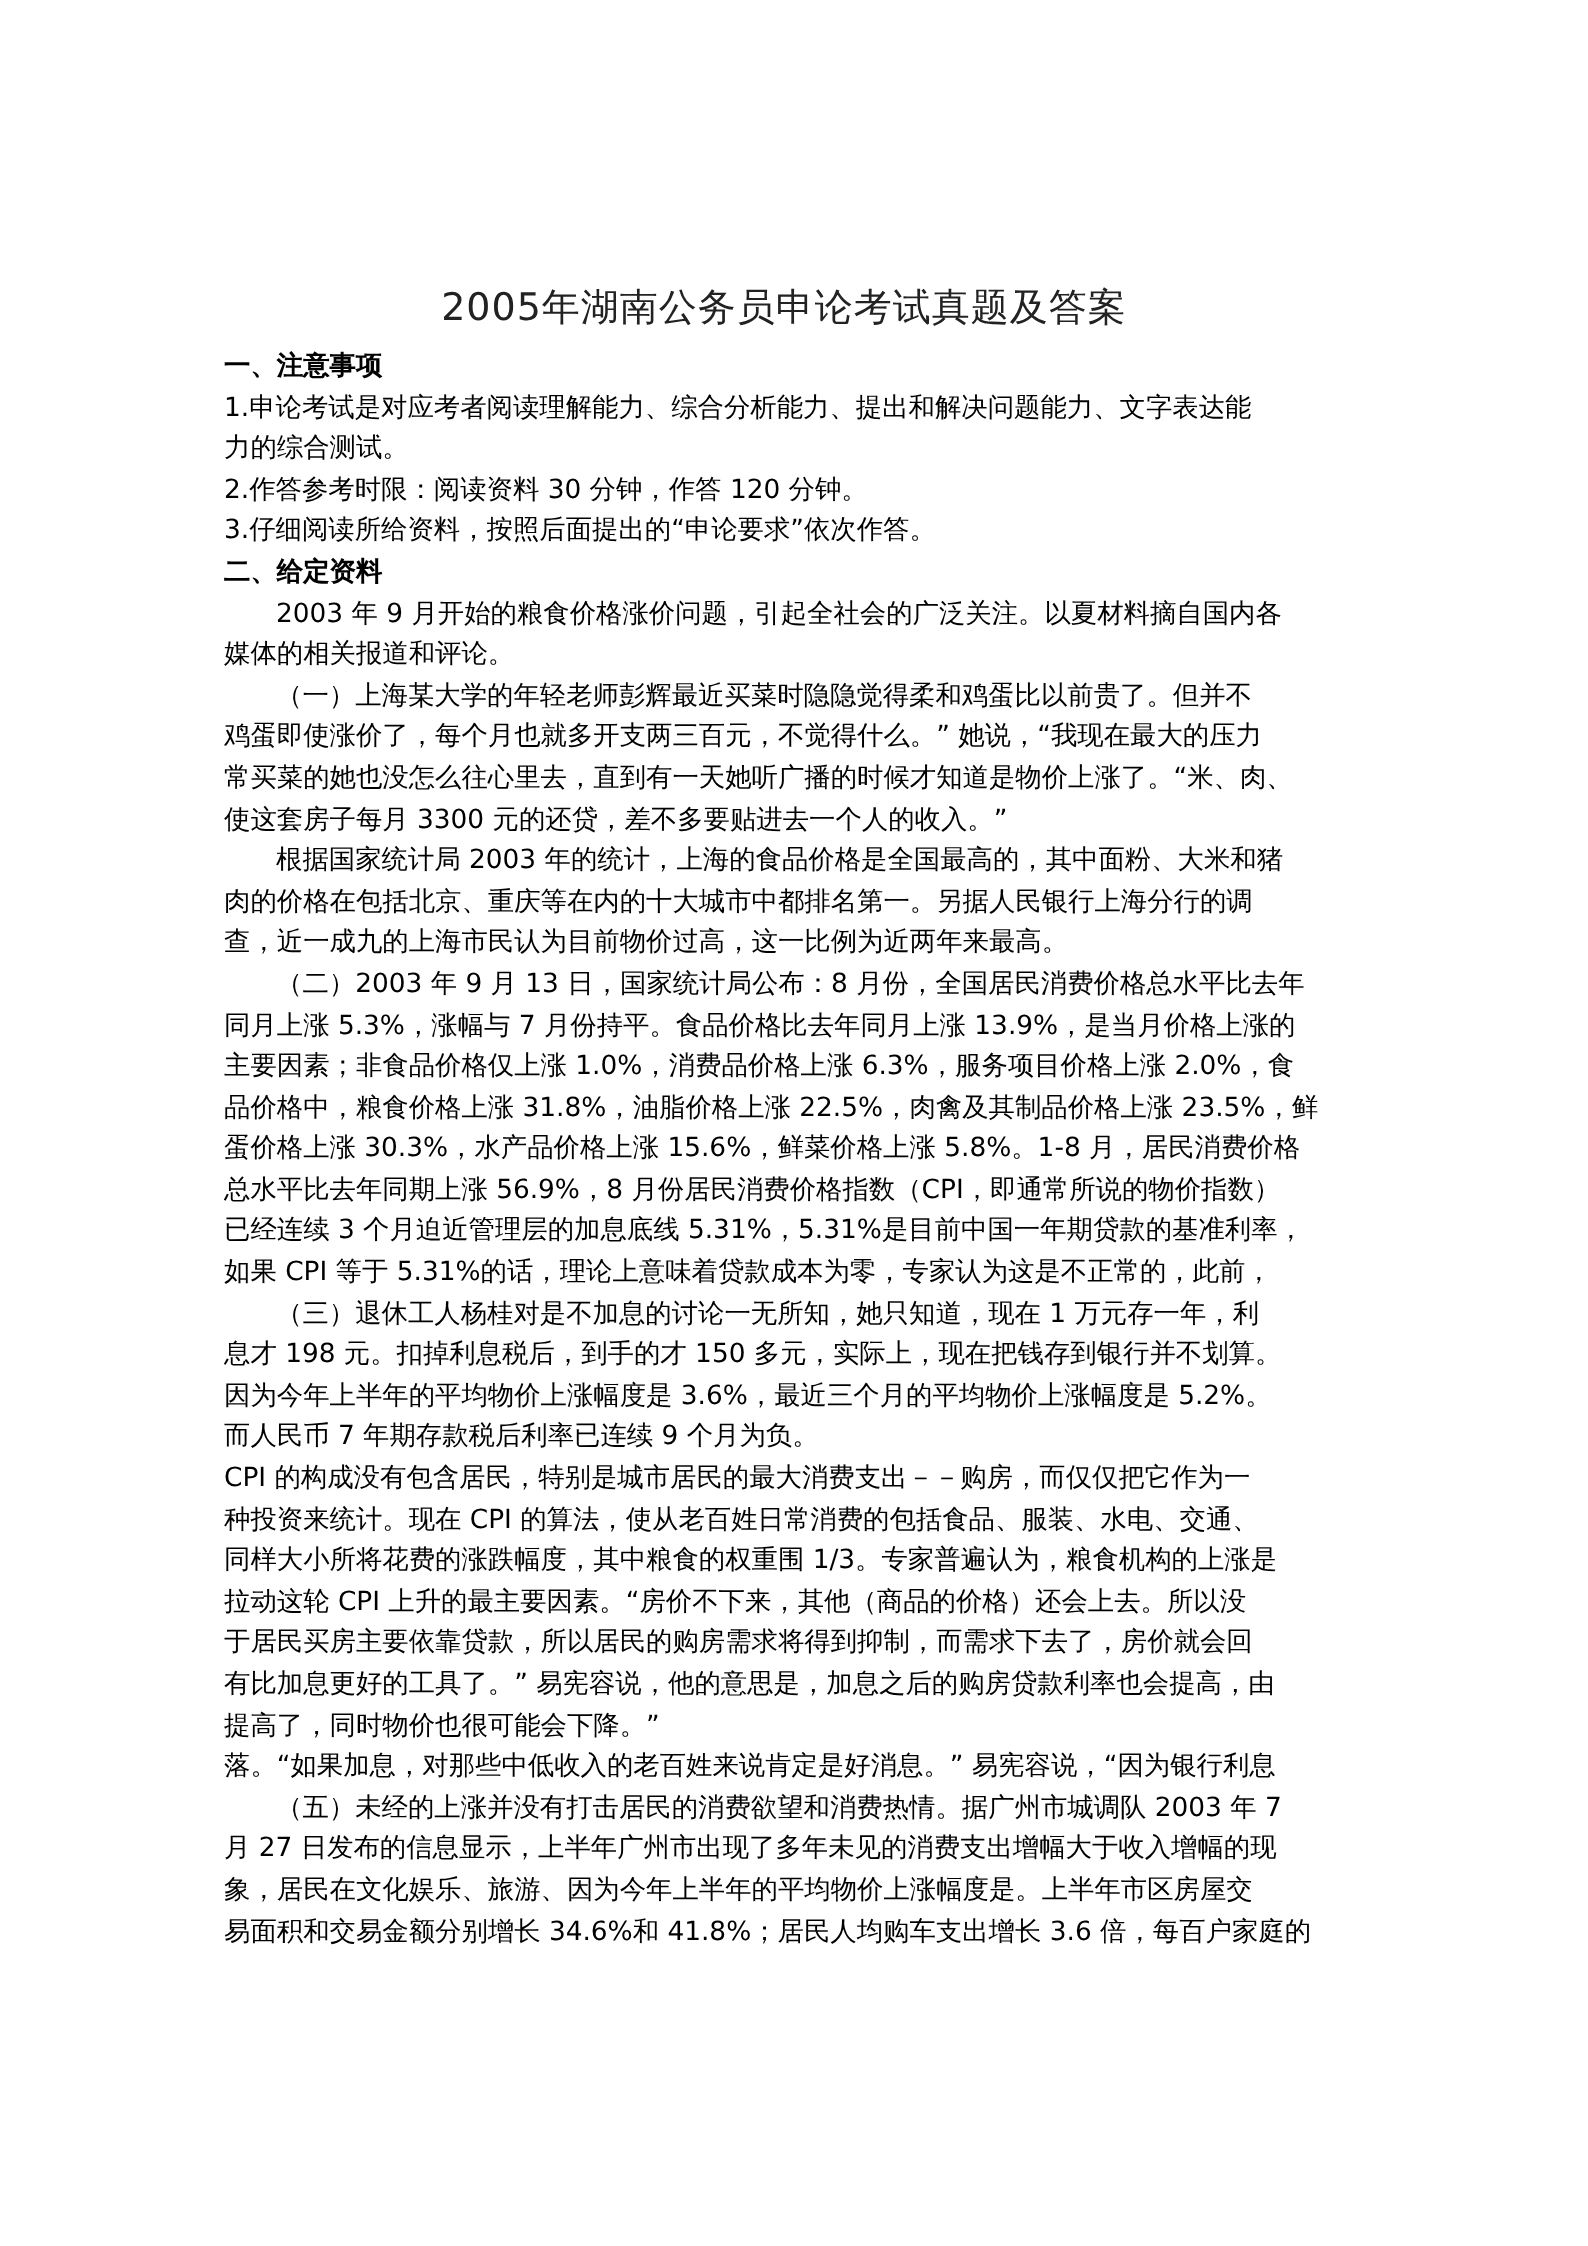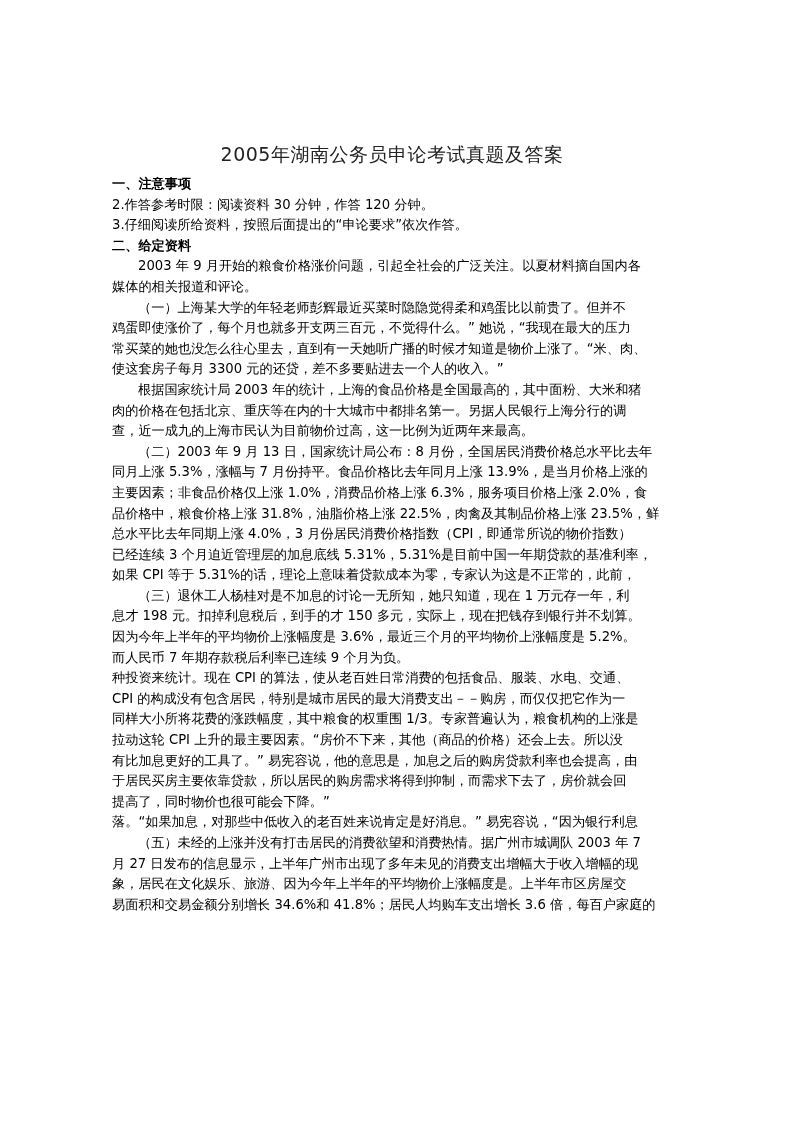--- a/index.html
+++ b/index.html
@@ -14,20 +14,24 @@
   .line { display: block; }
 </style>
 </head>
 <body>
 
 <div class="page">
   <h1 class="title">2005年湖南公务员申论考试真题及答案</h1>
 
   <div>
     <div class="h">一、注意事项</div>
+    <div class="p">
+      <span class="line">1.申论考试是对应考者阅读理解能力、综合分析能力、提出和解决问题能力、文字表达能</span>
+      <span class="line">力的综合测试。</span>
+    </div>
     <div class="p">
       <span class="line">2.作答参考时限：阅读资料 30 分钟，作答 120 分钟。</span>
     </div>
     <div class="p">
       <span class="line">3.仔细阅读所给资料，按照后面提出的“申论要求”依次作答。</span>
     </div>
   </div>
 
   <div>
     <div class="h">二、给定资料</div>
@@ -48,39 +52,40 @@
       <span class="line indent">根据国家统计局 2003 年的统计，上海的食品价格是全国最高的，其中面粉、大米和猪</span>
       <span class="line">肉的价格在包括北京、重庆等在内的十大城市中都排名第一。另据人民银行上海分行的调</span>
       <span class="line">查，近一成九的上海市民认为目前物价过高，这一比例为近两年来最高。</span>
     </div>
 
     <div class="p">
       <span class="line indent">（二）2003 年 9 月 13 日，国家统计局公布：8 月份，全国居民消费价格总水平比去年</span>
       <span class="line">同月上涨 5.3%，涨幅与 7 月份持平。食品价格比去年同月上涨 13.9%，是当月价格上涨的</span>
       <span class="line">主要因素；非食品价格仅上涨 1.0%，消费品价格上涨 6.3%，服务项目价格上涨 2.0%，食</span>
       <span class="line">品价格中，粮食价格上涨 31.8%，油脂价格上涨 22.5%，肉禽及其制品价格上涨 23.5%，鲜</span>
-      <span class="line">总水平比去年同期上涨 4.0%，3 月份居民消费价格指数（CPI，即通常所说的物价指数）</span>
+      <span class="line">蛋价格上涨 30.3%，水产品价格上涨 15.6%，鲜菜价格上涨 5.8%。1-8 月，居民消费价格</span>
+      <span class="line">总水平比去年同期上涨 56.9%，8 月份居民消费价格指数（CPI，即通常所说的物价指数）</span>
       <span class="line">已经连续 3 个月迫近管理层的加息底线 5.31%，5.31%是目前中国一年期贷款的基准利率，</span>
       <span class="line">如果 CPI 等于 5.31%的话，理论上意味着贷款成本为零，专家认为这是不正常的，此前，</span>
     </div>
 
     <div class="p">
       <span class="line indent">（三）退休工人杨桂对是不加息的讨论一无所知，她只知道，现在 1 万元存一年，利</span>
       <span class="line">息才 198 元。扣掉利息税后，到手的才 150 多元，实际上，现在把钱存到银行并不划算。</span>
       <span class="line">因为今年上半年的平均物价上涨幅度是 3.6%，最近三个月的平均物价上涨幅度是 5.2%。</span>
       <span class="line">而人民币 7 年期存款税后利率已连续 9 个月为负。</span>
     </div>
 
     <div class="p">
+      <span class="line">CPI 的构成没有包含居民，特别是城市居民的最大消费支出－－购房，而仅仅把它作为一</span>
       <span class="line">种投资来统计。现在 CPI 的算法，使从老百姓日常消费的包括食品、服装、水电、交通、</span>
-      <span class="line">CPI 的构成没有包含居民，特别是城市居民的最大消费支出－－购房，而仅仅把它作为一</span>
       <span class="line">同样大小所将花费的涨跌幅度，其中粮食的权重围 1/3。专家普遍认为，粮食机构的上涨是</span>
       <span class="line">拉动这轮 CPI 上升的最主要因素。“房价不下来，其他（商品的价格）还会上去。所以没</span>
+      <span class="line">于居民买房主要依靠贷款，所以居民的购房需求将得到抑制，而需求下去了，房价就会回</span>
       <span class="line">有比加息更好的工具了。” 易宪容说，他的意思是，加息之后的购房贷款利率也会提高，由</span>
-      <span class="line">于居民买房主要依靠贷款，所以居民的购房需求将得到抑制，而需求下去了，房价就会回</span>
       <span class="line">提高了，同时物价也很可能会下降。”</span>
       <span class="line">落。“如果加息，对那些中低收入的老百姓来说肯定是好消息。” 易宪容说，“因为银行利息</span>
     </div>
 
     <div class="p">
       <span class="line indent">（五）未经的上涨并没有打击居民的消费欲望和消费热情。据广州市城调队 2003 年 7</span>
       <span class="line">月 27 日发布的信息显示，上半年广州市出现了多年未见的消费支出增幅大于收入增幅的现</span>
       <span class="line">象，居民在文化娱乐、旅游、因为今年上半年的平均物价上涨幅度是。上半年市区房屋交</span>
       <span class="line">易面积和交易金额分别增长 34.6%和 41.8%；居民人均购车支出增长 3.6 倍，每百户家庭的</span>
     </div>

